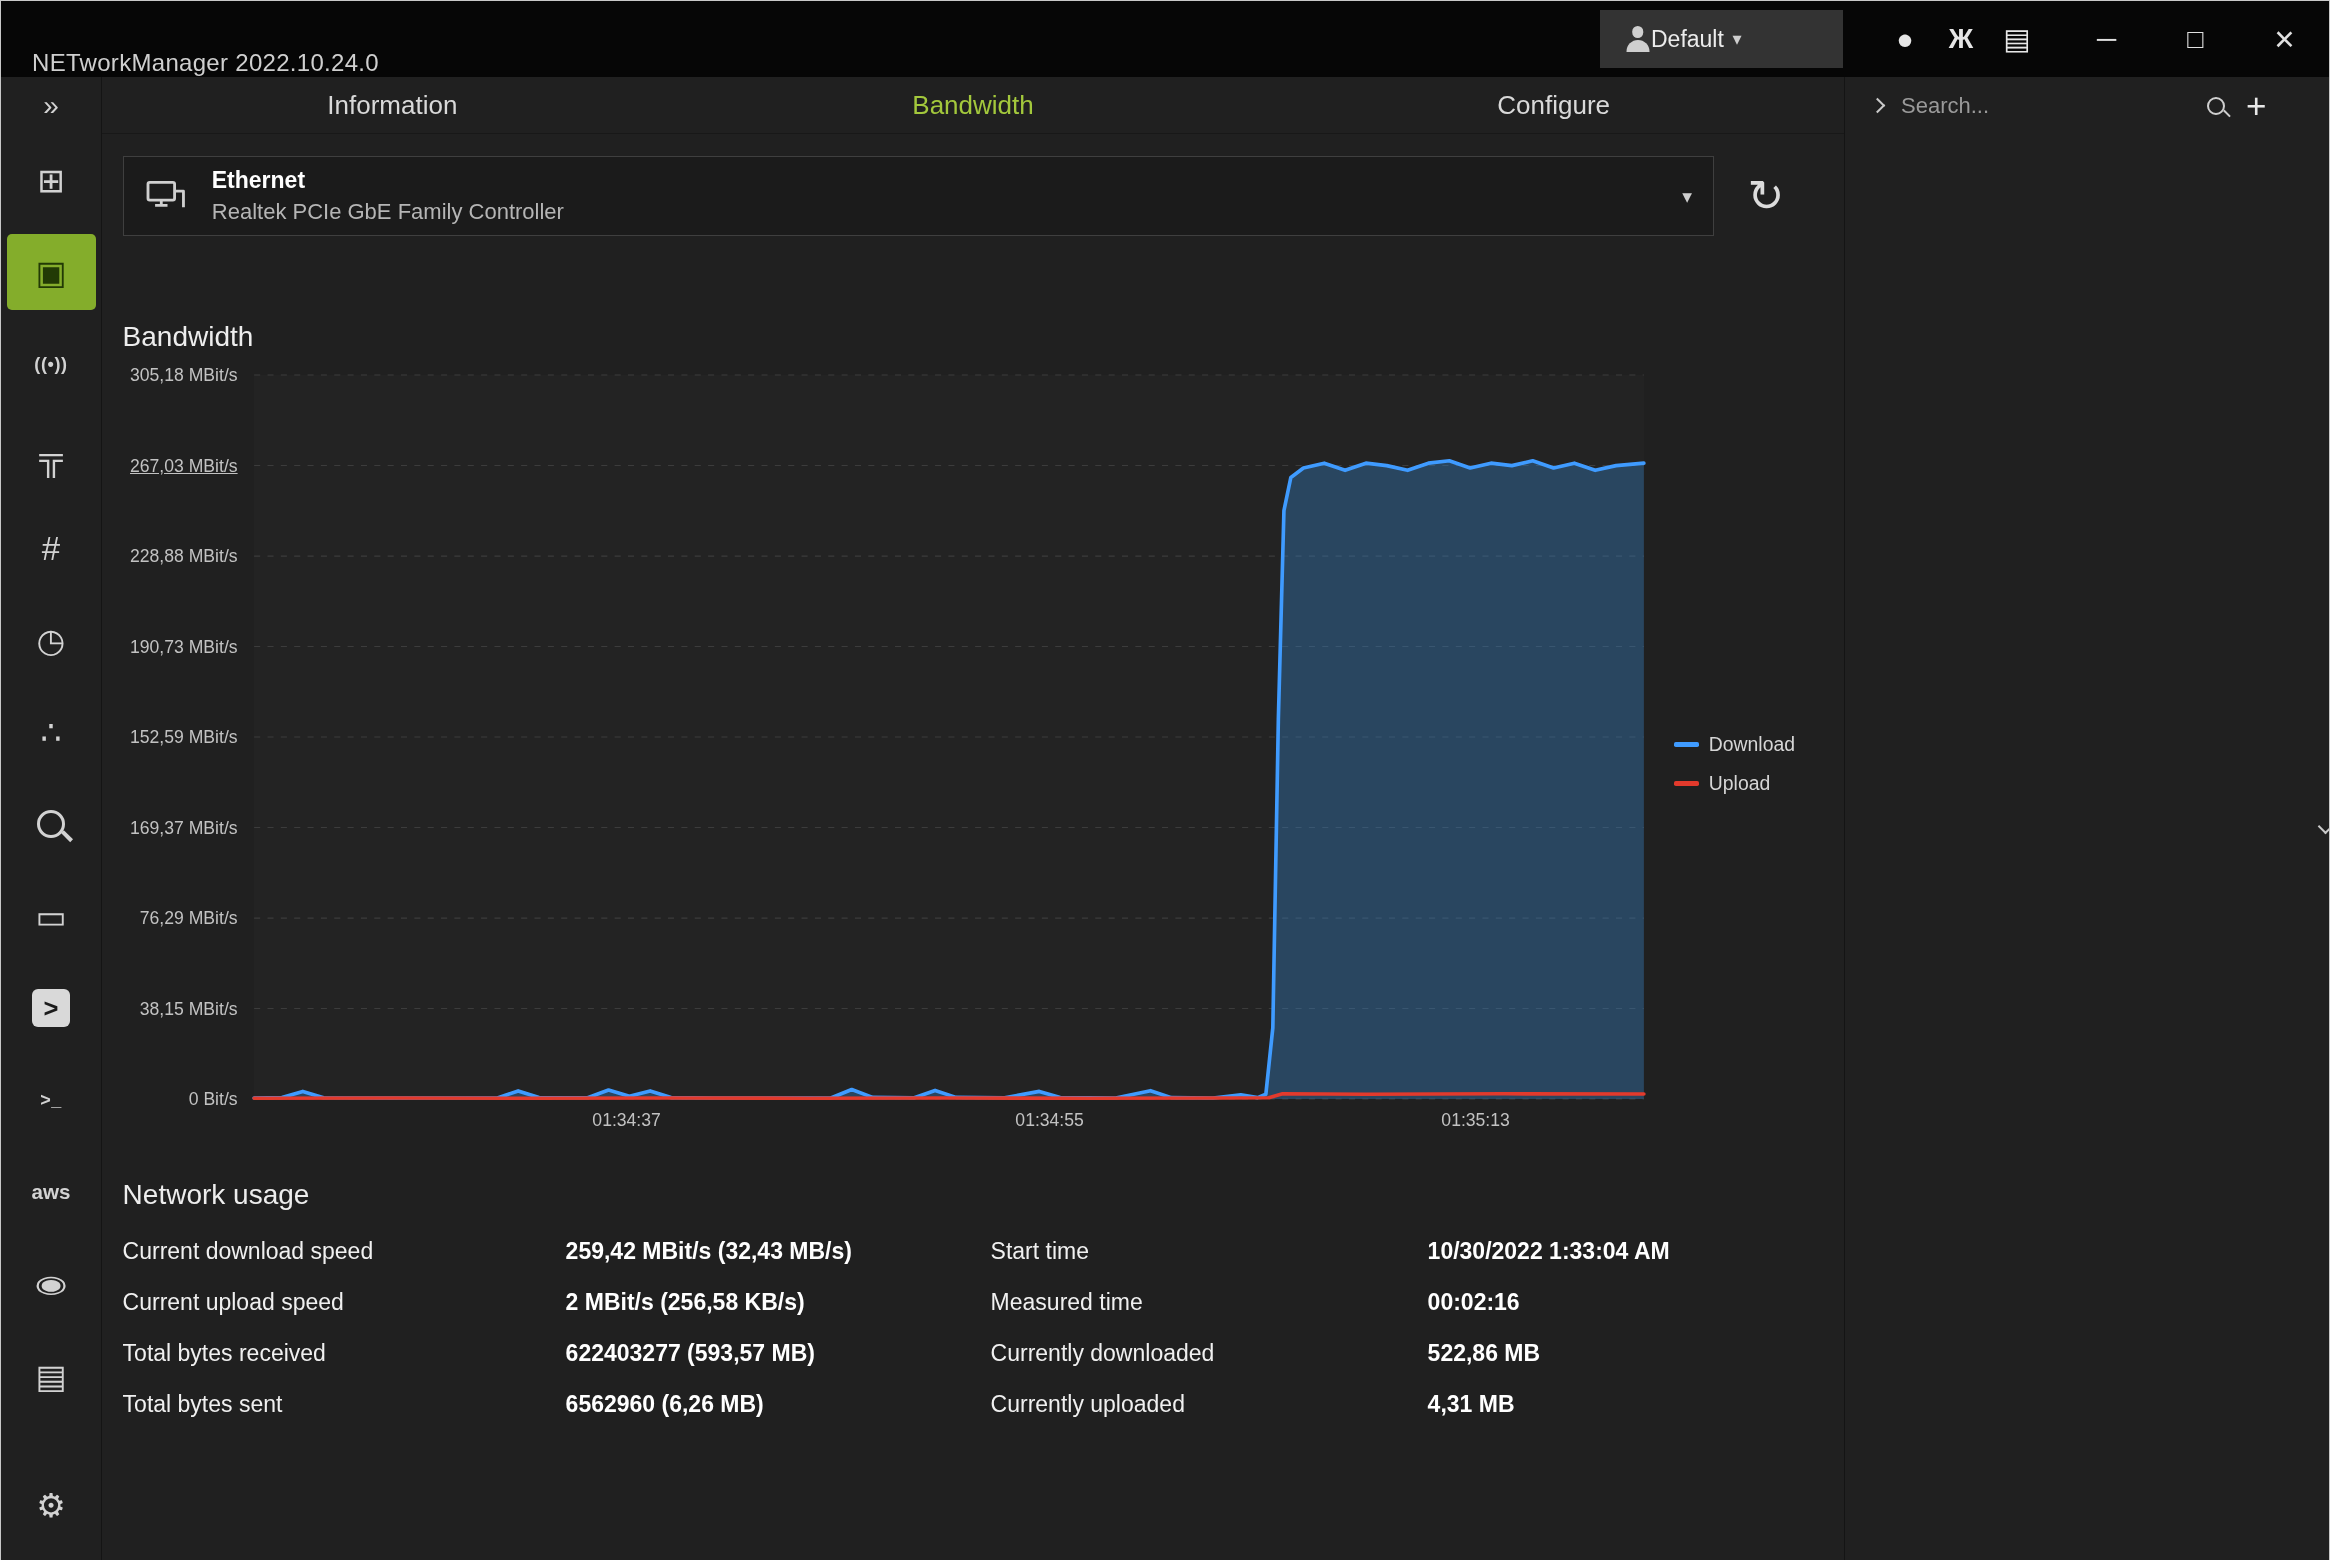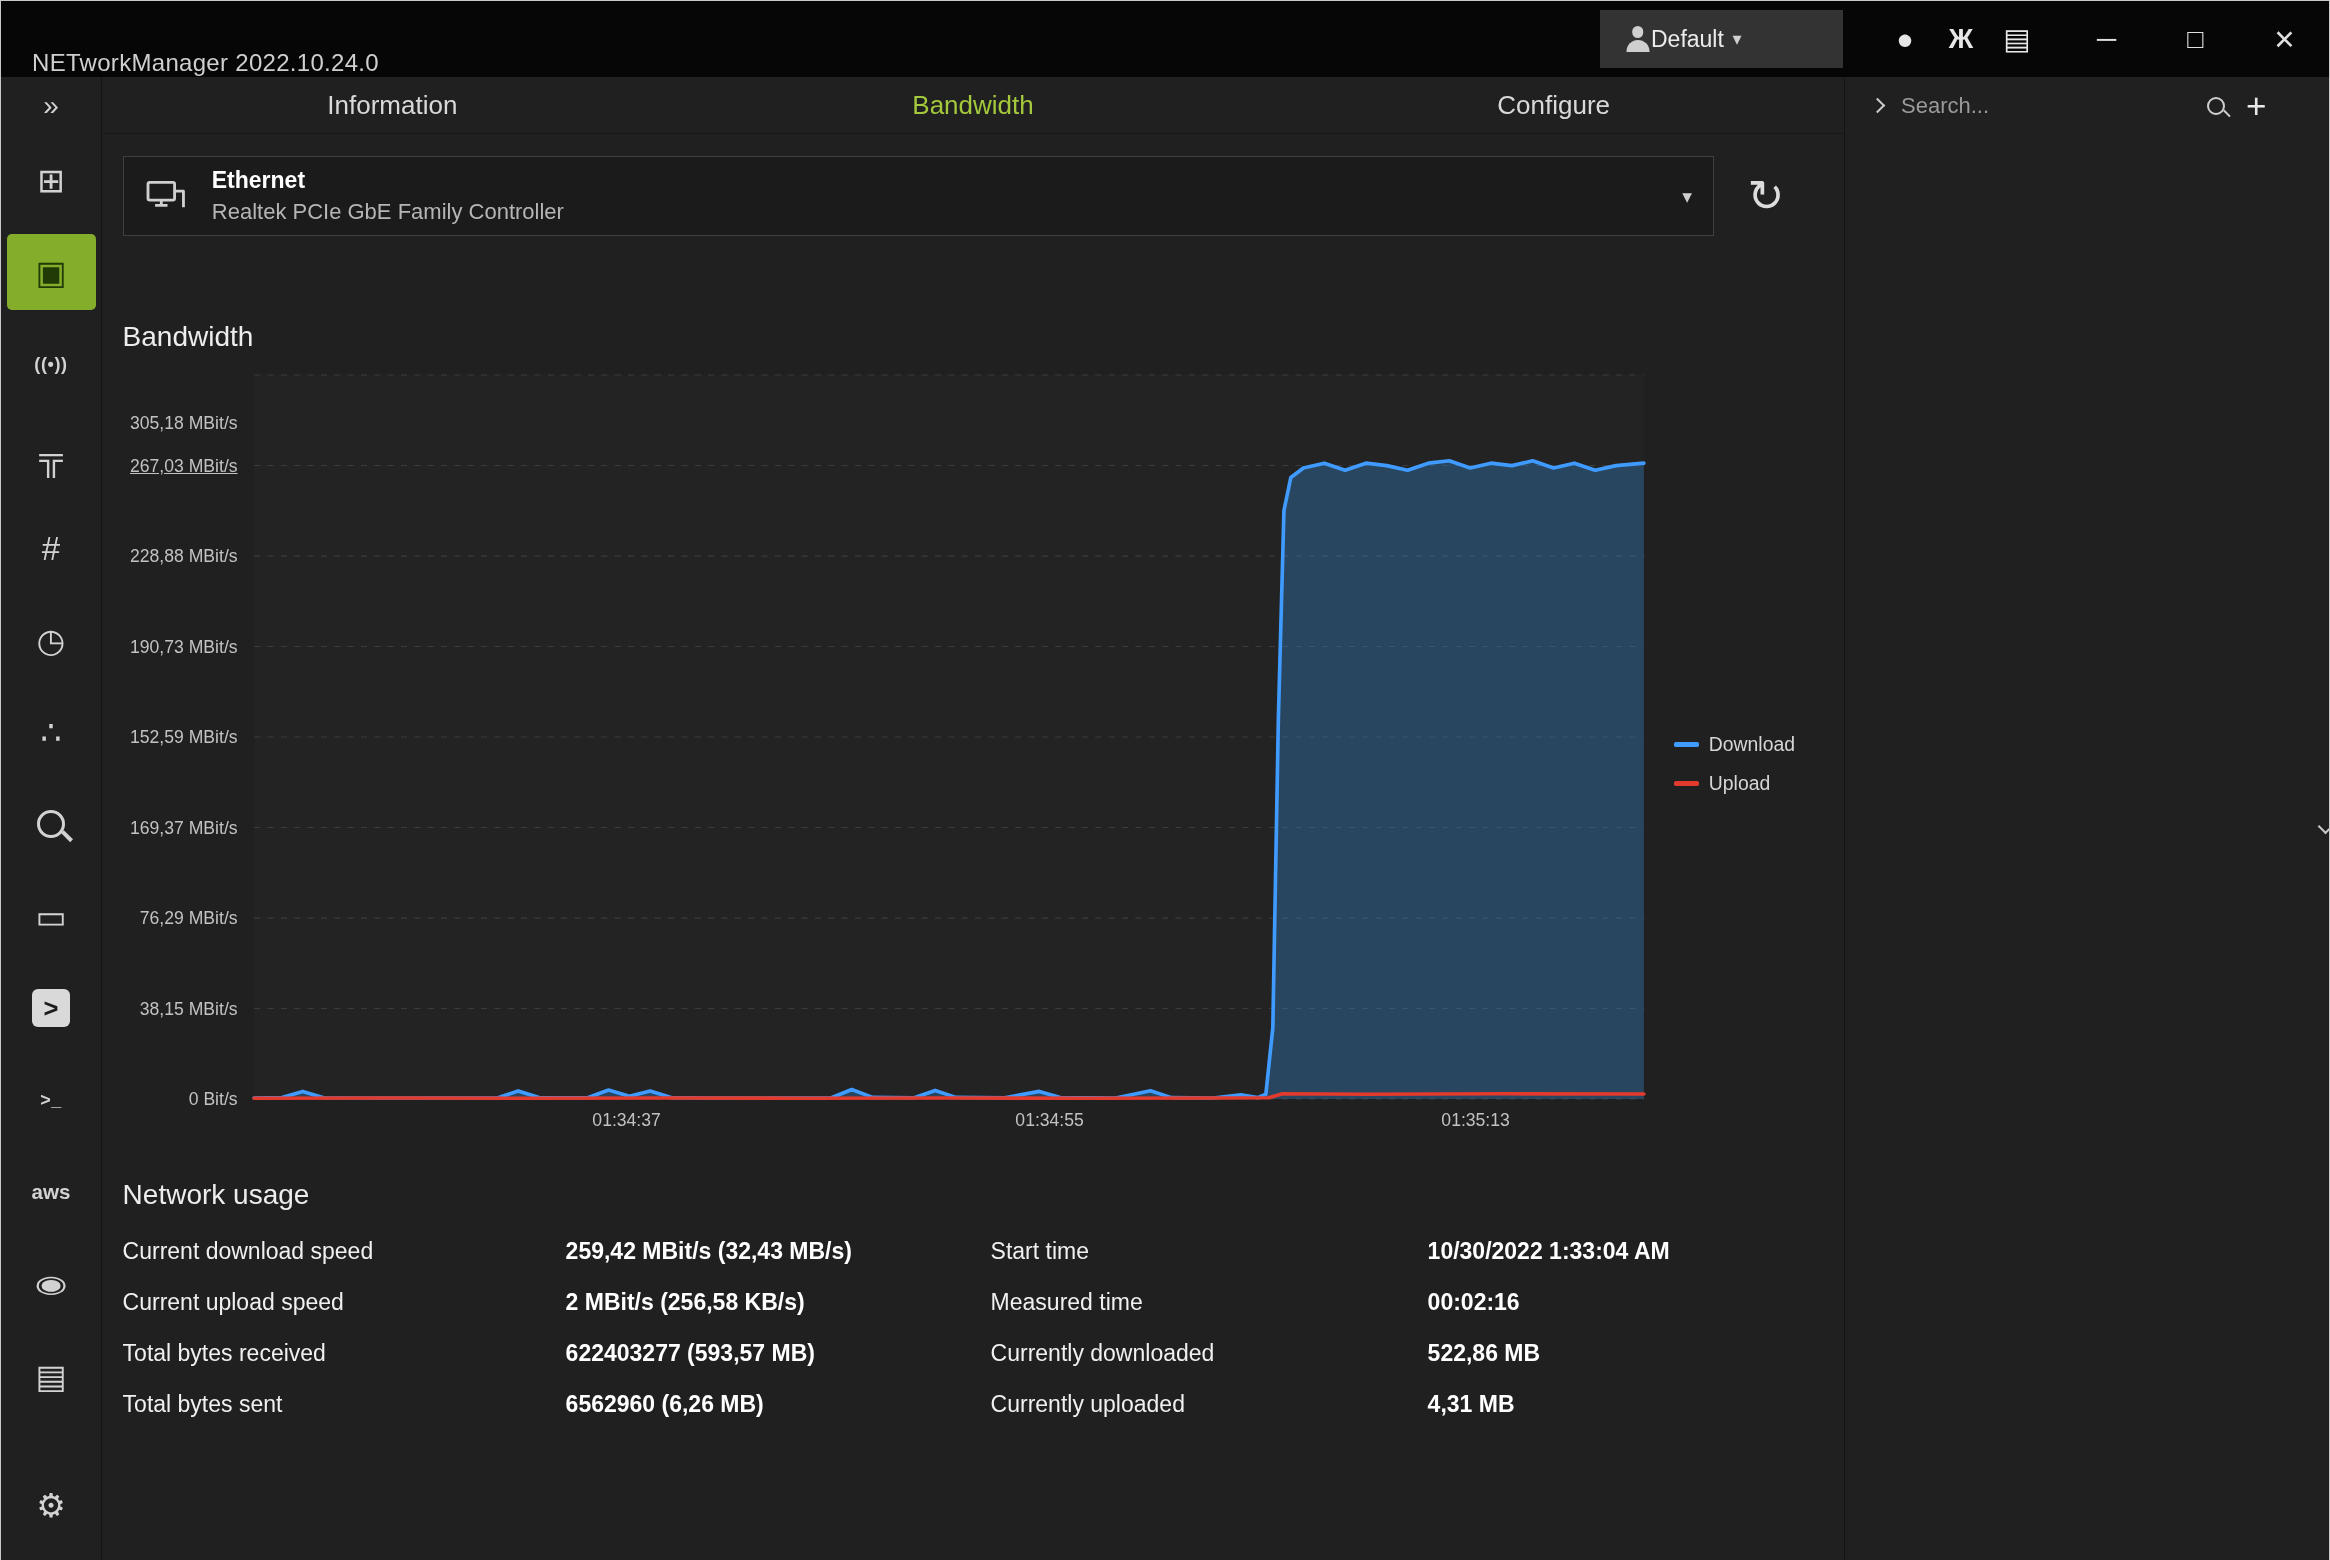--- a/index.html
+++ b/index.html
@@ -231,21 +231,21 @@
         </div>
         <button class="refresh">
           <span>↻</span>
         </button>
       </div>
 
       <h2 class="h-section">Bandwidth</h2>
 
       <div class="chart-row">
         <div class="y-labels">
-            <span style="top: -9.7px; margin-top: 48px;">305,18 MBit/s</span>
+            <span style="top: -9.7px;">305,18 MBit/s</span>
             <span style="top: 81px; text-decoration: underline;">267,03 MBit/s</span>
             <span style="top: 171px;">228,88 MBit/s</span>
             <span style="top: 262px;">190,73 MBit/s</span>
             <span style="top: 352px;">152,59 MBit/s</span>
             <span style="top: 443px;">169,37 MBit/s</span>
             <span style="top: 533px;">76,29 MBit/s</span>
             <span style="top: 624px;">38,15 MBit/s</span>
             <span style="top: 714px;">0 Bit/s</span>
           </div>
         <div class="plot-wrap">

